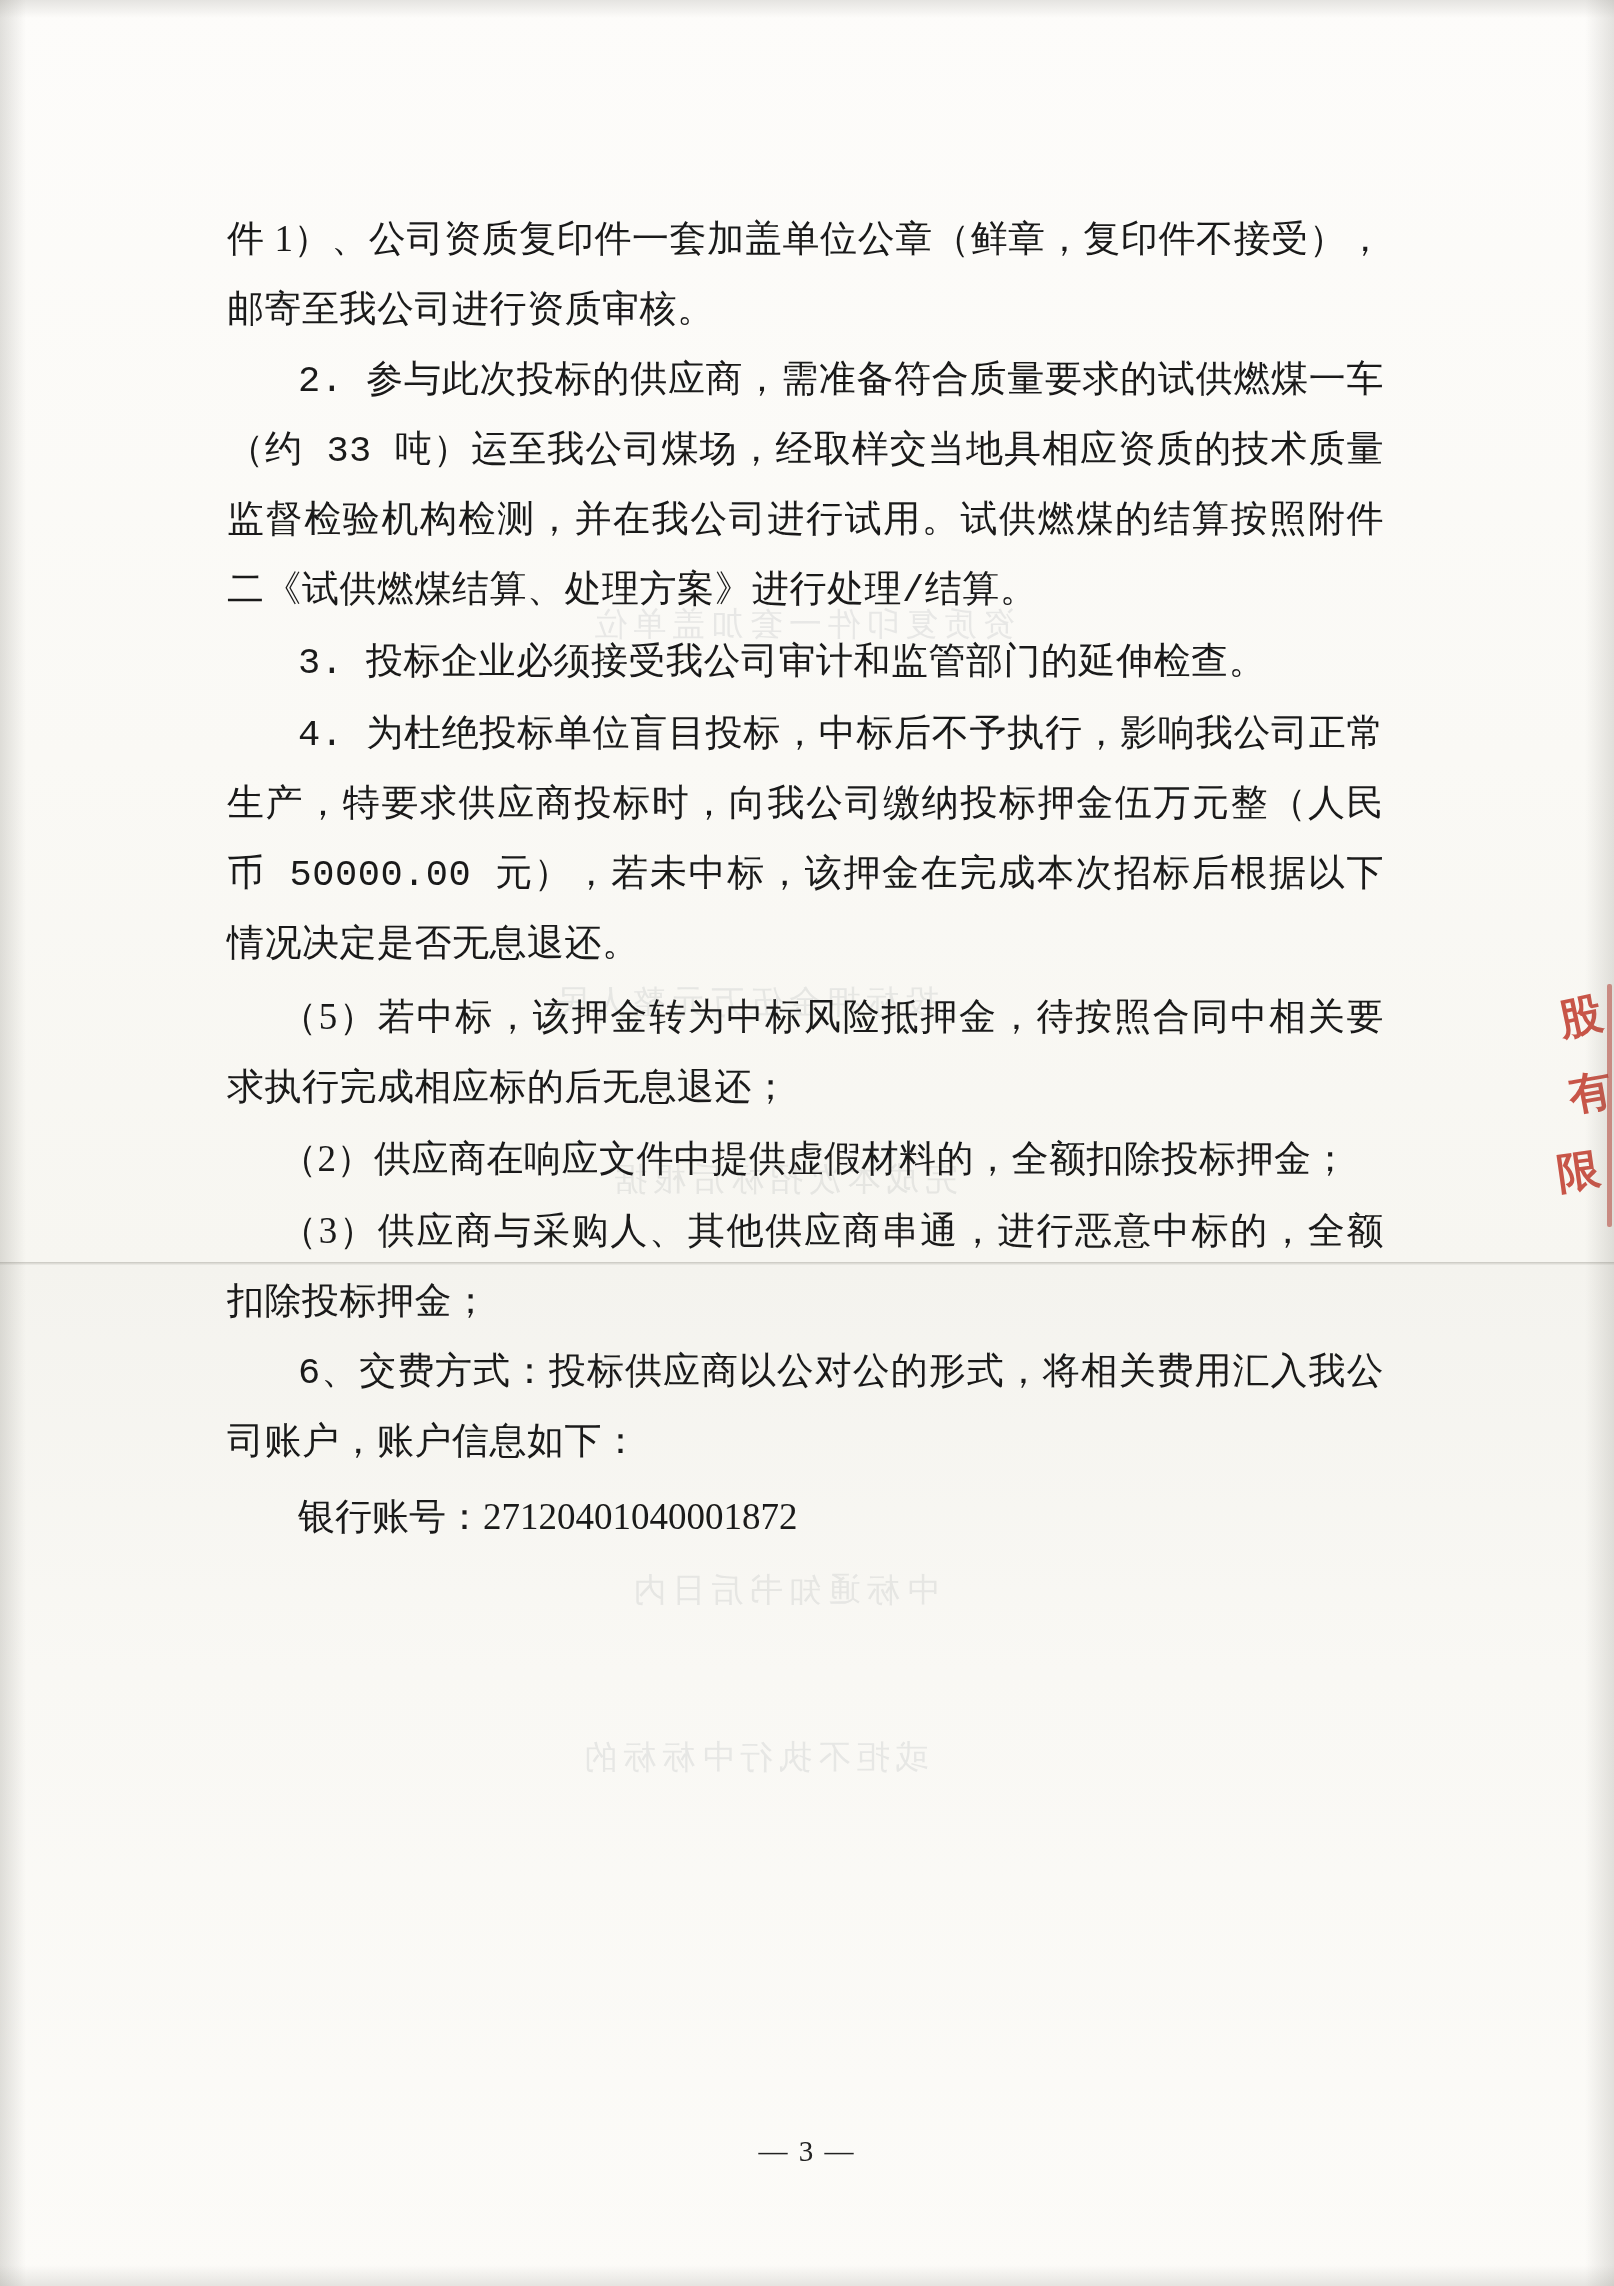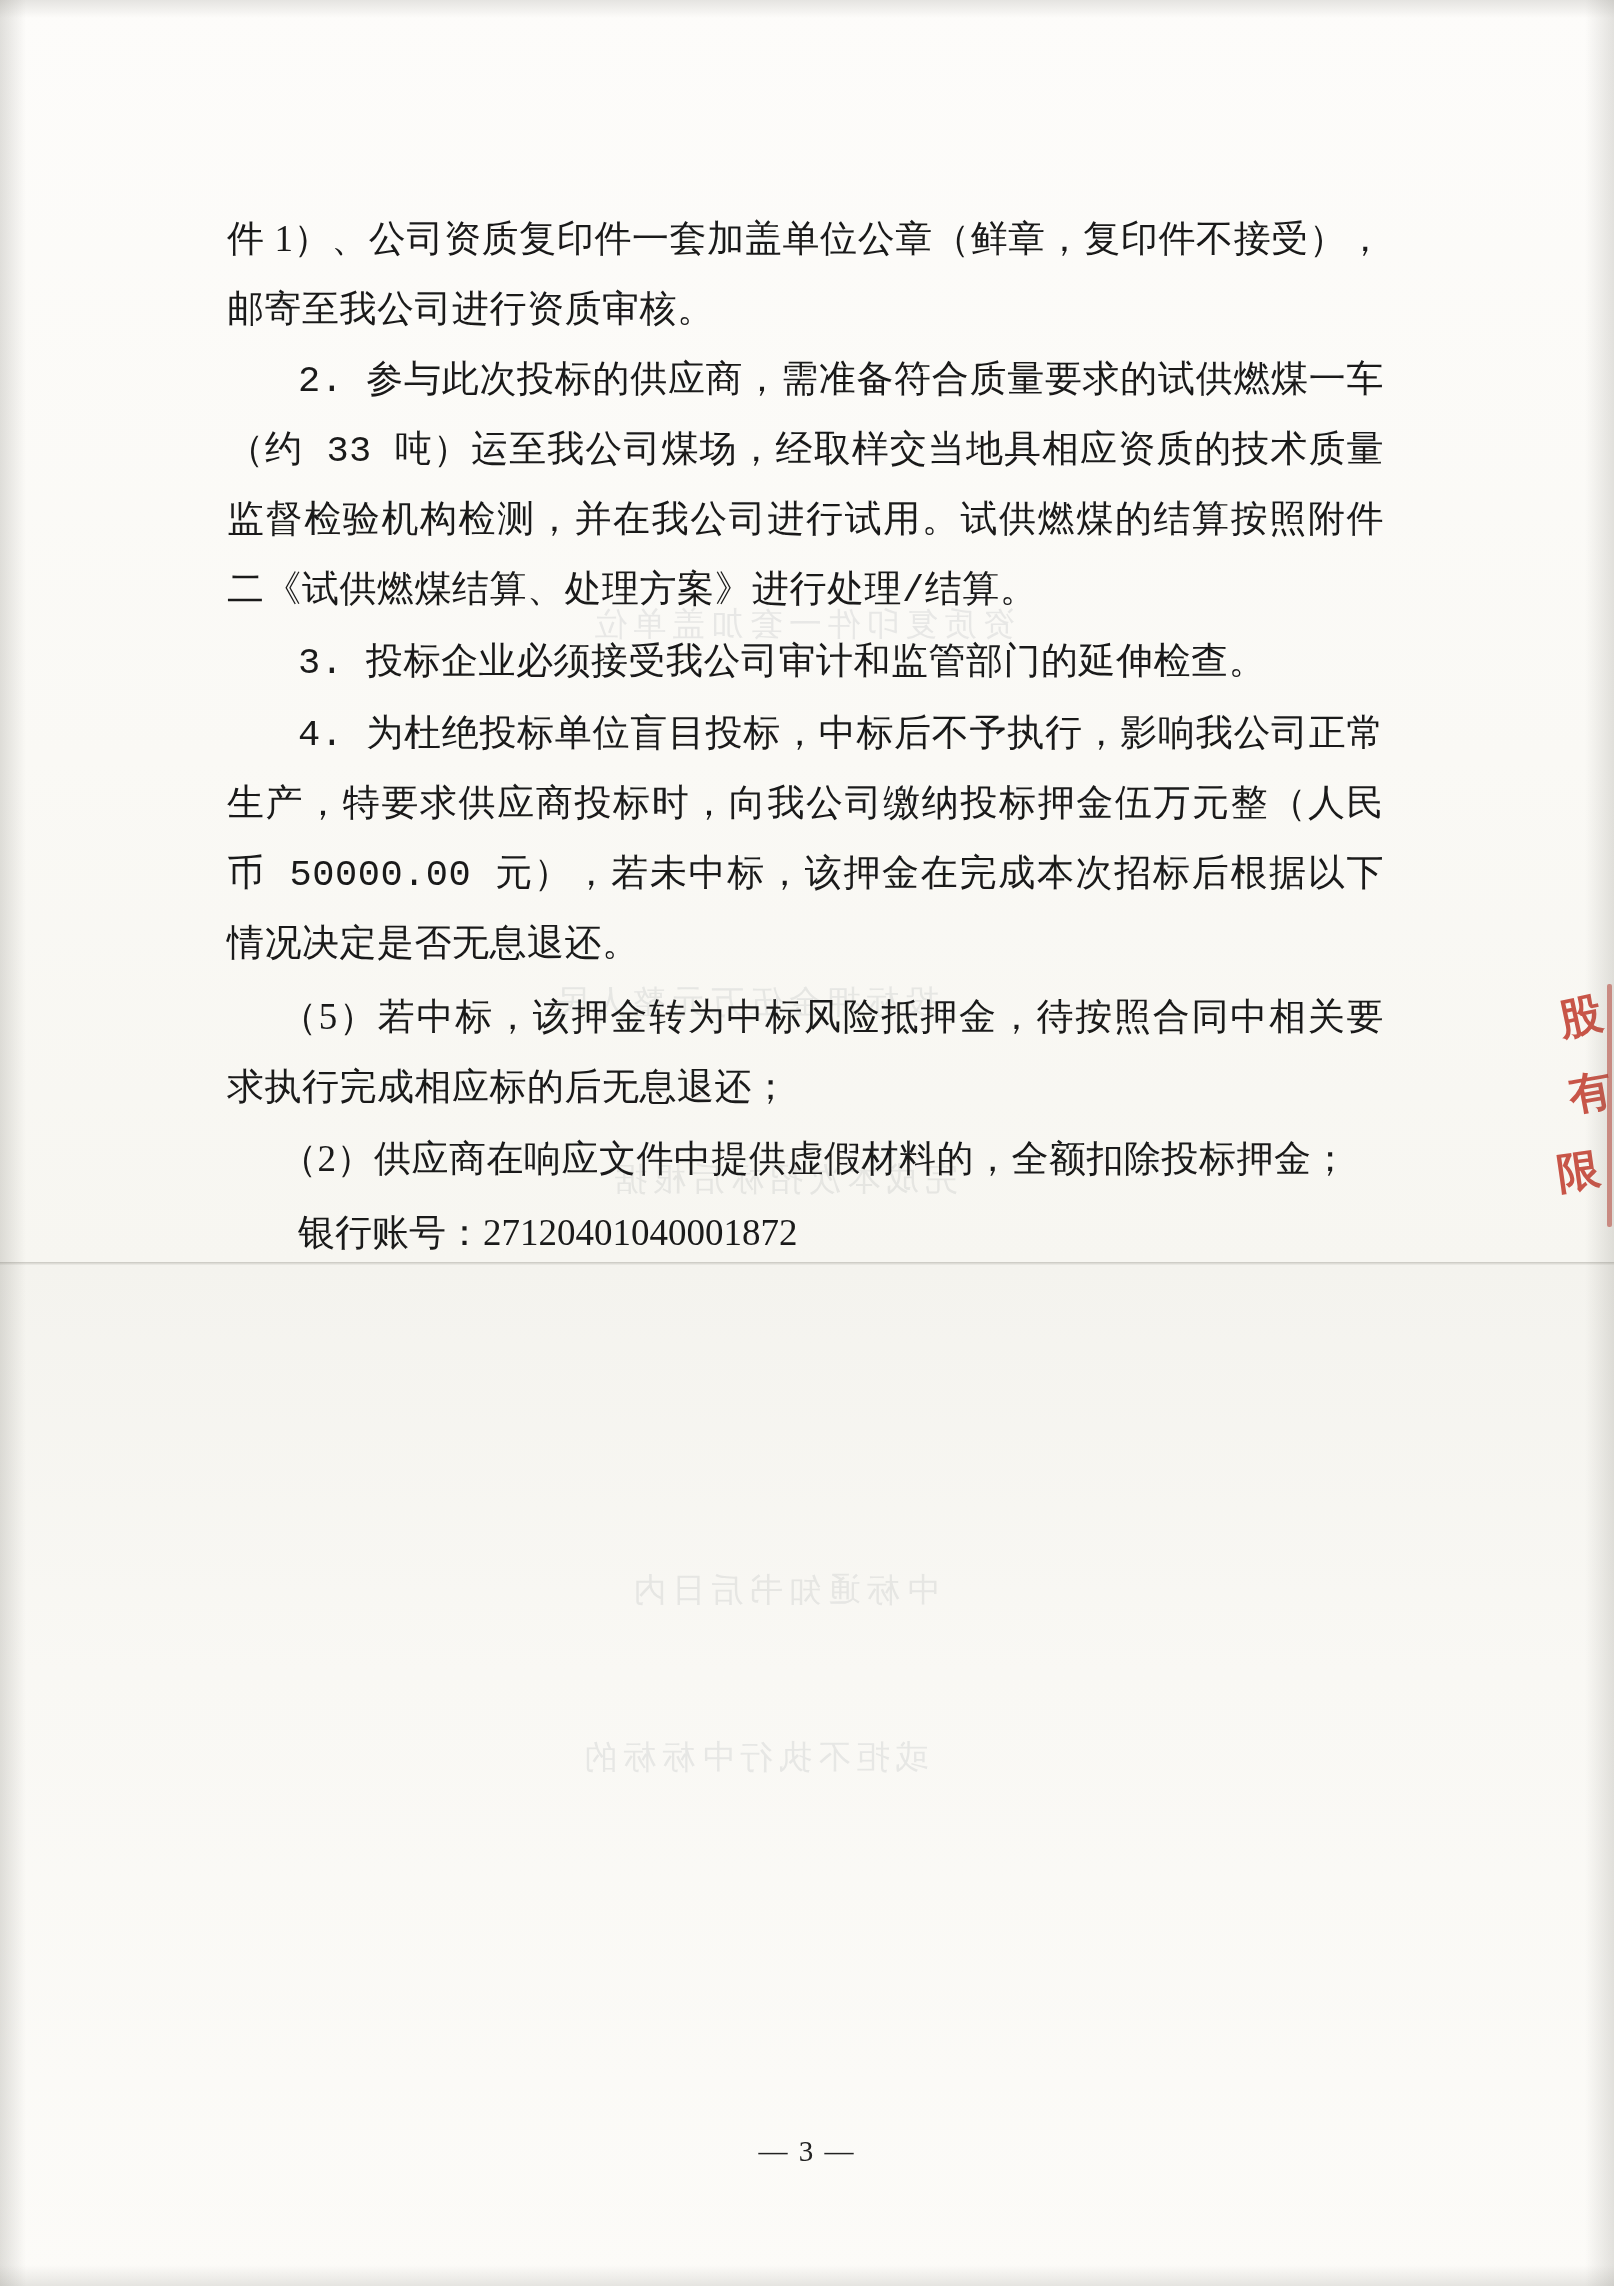--- a/index.html
+++ b/index.html
@@ -158,20 +158,22 @@
   <div class="ghost g4">中标通知书后日内</div>
   <div class="ghost g5">或拒不执行中标标的</div>
 
   <div class="content">
     <p class="para">件 1）、公司资质复印件一套加盖单位公章（鲜章，复印件不接受），邮寄至我公司进行资质审核。</p>
     <p class="para indent">2. 参与此次投标的供应商，需准备符合质量要求的试供燃煤一车（约 33 吨）运至我公司煤场，经取样交当地具相应资质的技术质量监督检验机构检测，并在我公司进行试用。试供燃煤的结算按照附件二《试供燃煤结算、处理方案》进行处理/结算。</p>
     <p class="para indent">3. 投标企业必须接受我公司审计和监管部门的延伸检查。</p>
     <p class="para indent">4. 为杜绝投标单位盲目投标，中标后不予执行，影响我公司正常生产，特要求供应商投标时，向我公司缴纳投标押金伍万元整（人民币 50000.00 元），若未中标，该押金在完成本次招标后根据以下情况决定是否无息退还。</p>
     <p class="para indent-sm">（5）若中标，该押金转为中标风险抵押金，待按照合同中相关要求执行完成相应标的后无息退还；</p>
     <p class="para indent-sm">（2）供应商在响应文件中提供虚假材料的，全额扣除投标押金；</p>
+    <p class="para indent-sm">（3）供应商与采购人、其他供应商串通，进行恶意中标的，全额扣除投标押金；</p>
+    <p class="para indent">6、交费方式：投标供应商以公对公的形式，将相关费用汇入我公司账户，账户信息如下：</p>
 
     <p class="acct-line">银行账号：27120401040001872</p>
   </div>
 
   <div class="seal-bar"></div>
   <div class="seal-frag">
     <span class="s1">股</span>
     <span class="s2">有</span>
     <span class="s3">限</span>
   </div>

